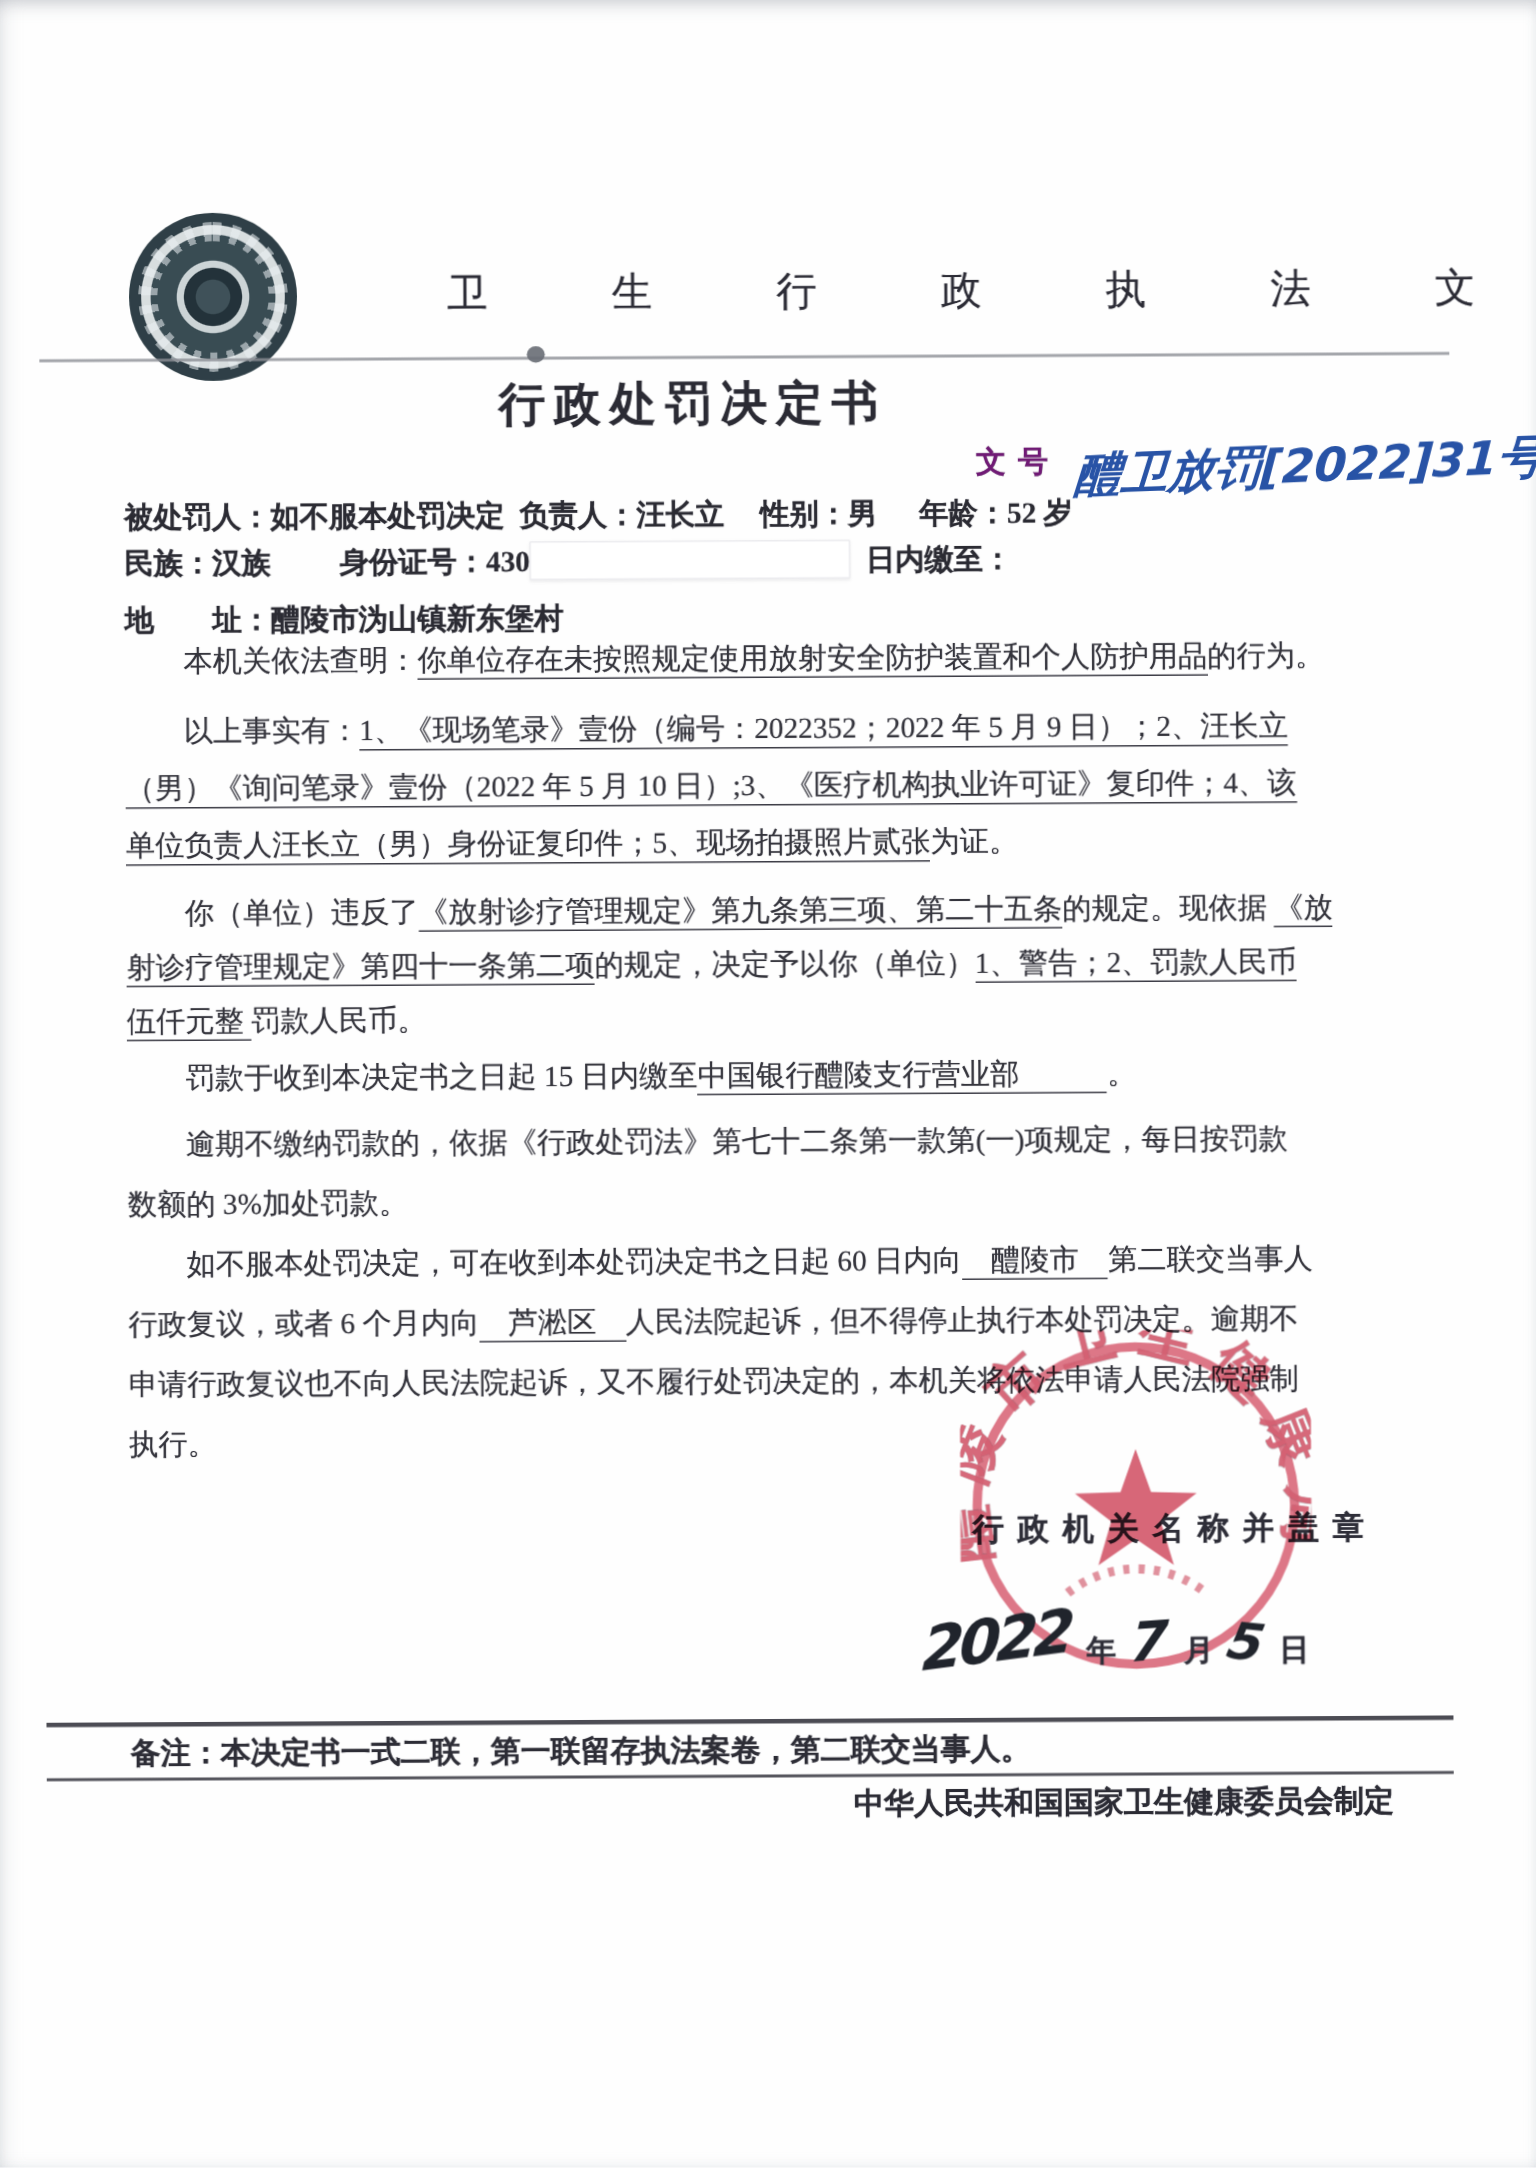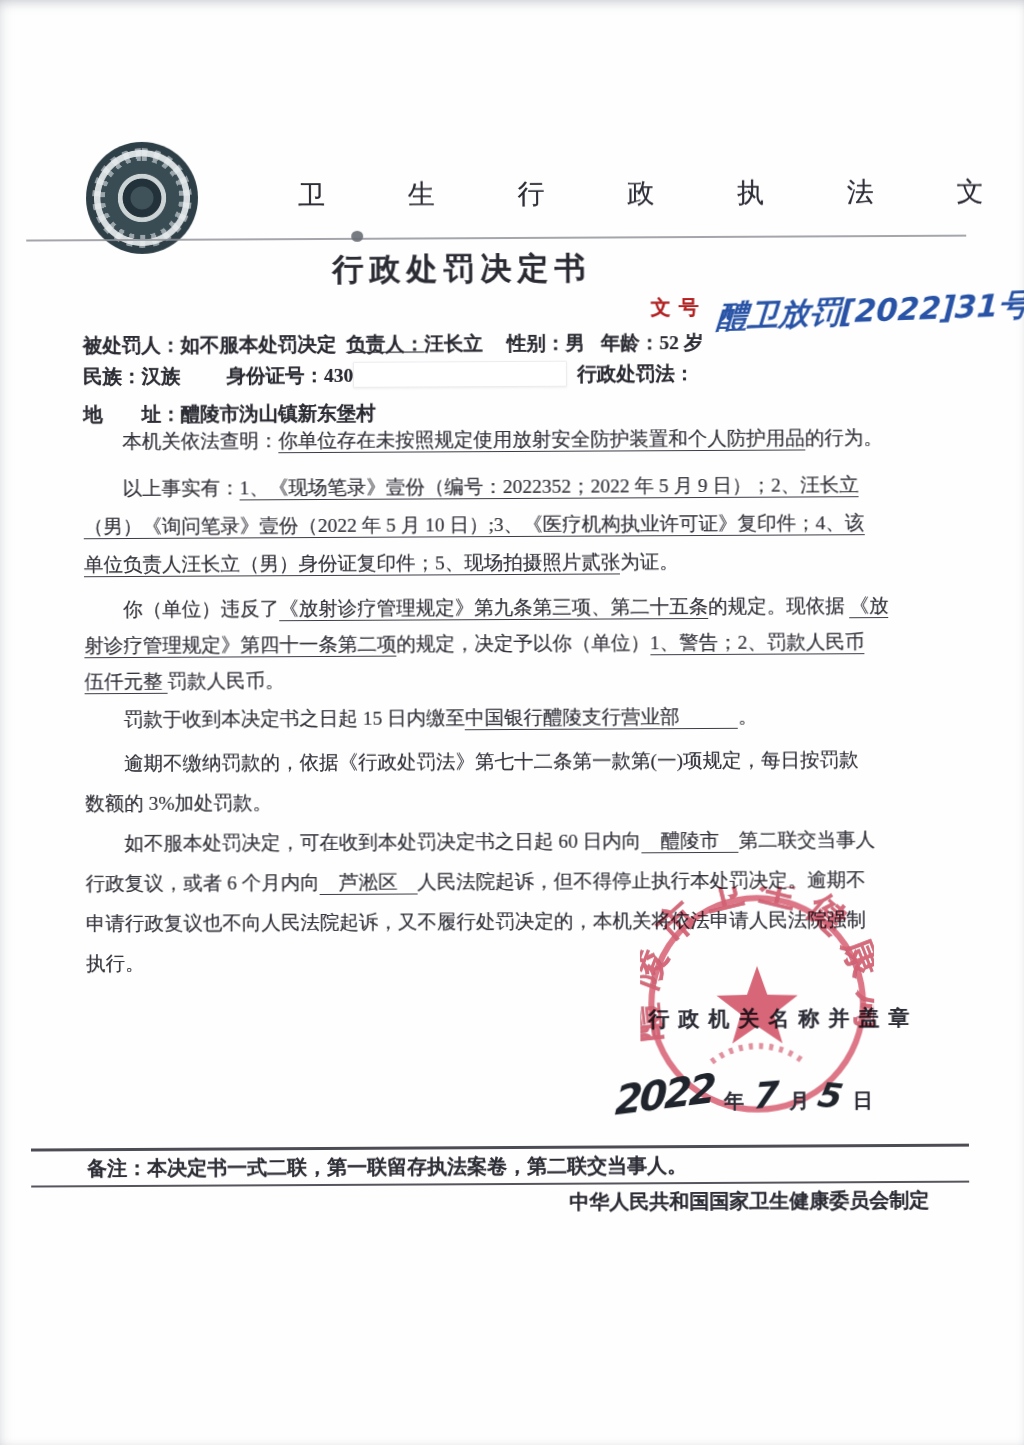--- a/index.html
+++ b/index.html
@@ -25,30 +25,30 @@
     -webkit-mask:radial-gradient(circle, transparent 0 52%, #000 53% 80%, transparent 81%);}
   
   .hdr{position:absolute;left:300px;top:176px;font-size:27px;letter-spacing:38px;
        white-space:nowrap;color:#2c2c36;font-weight:400;}
   .rule{position:absolute;left:28px;top:237px;width:940px;height:2px;background:#8d9096;opacity:.8;}
   .rule-dot{position:absolute;left:353px;top:230px;width:12px;height:11px;border-radius:50%;
        background:#686d74;opacity:.9;}
   .doc-title{position:absolute;left:334px;top:248px;font-size:31px;font-weight:700;
        letter-spacing:6px;color:#2b2b34;white-space:nowrap;}
   .docno{position:absolute;left:652px;top:292px;white-space:nowrap;}
-  .docno .lbl{font-size:20px;letter-spacing:8px;color:#b91c1c;font-weight:700;vertical-align:8px;}
+  .docno .lbl{font-size:20px;letter-spacing:8px;color:#701a75;font-weight:700;vertical-align:8px;}
   .docno .val{display:inline-block;font-family:"DejaVu Sans",sans-serif;font-size:31px;font-weight:700;
        font-style:italic;color:var(--ink-blue,#2853a6);transform:rotate(-2deg) skewX(-6deg);
        letter-spacing:0px;margin-left:6px;text-shadow:none;}
   
   .info{position:absolute;left:84px;top:328px;width:880px;font-weight:700;font-size:19.5px;
        color:#2b2b33;}
   .info .row{line-height:31px;white-space:nowrap;}
   .info .row3{margin-top:7px;}
-  .g1{margin-left:10px;text-decoration:underline;} .g2{margin-left:24px;} .g3{margin-left:16px;}
+  .g1{margin-left:10px;} .g2{margin-left:24px;} .g3{margin-left:28px;}
   .g4{margin-left:46px;margin-top:48px;} .g5{margin-left:10px;}
   .redact{display:inline-block;width:212px;height:24px;background:#ffffff;vertical-align:-6px;
        border:1px solid #ececef;border-radius:1px;box-shadow:0 1px 2px rgba(120,125,135,.12);}
   
   .bodytext{position:absolute;left:84px;top:424px;width:876px;font-size:19.5px;color:#34343c;}
   .line{white-space:nowrap;}
   .ind{text-indent:2em;}
   .u{border-bottom:1.6px solid #3c3c46;padding-bottom:1px;}
   .p0 .line{line-height:32px;} .p0{margin-bottom:12px;}
   .p1 .line{line-height:38px;} .p1{margin-bottom:8px;}
@@ -94,21 +94,21 @@
     <div class="docno">
       <span class="lbl">文号</span>
       <span class="val">醴卫放罚[2022]31号</span>
     </div>
 
     <div class="info">
       <div class="row">
         <span>被处罚人：</span><span>如不服本处罚决定</span><span class="g1">负责人：</span><span>汪长立</span><span class="g2">性别：</span><span>男</span><span class="g3">年龄：</span><span>52 岁</span>
       </div>
       <div class="row">
-        <span>民族：</span><span>汉族</span><span class="g4">身份证号：</span><span>430</span><span class="redact"></span><span class="g5">行政处罚法：</span><span></span>
+        <span>民族：</span><span>汉族</span><span class="g4">身份证号：</span><span>430</span><span class="redact"></span><span class="g5">日内缴至：</span><span></span>
       </div>
       <div class="row row3">
         <span>地　　址：</span><span>醴陵市沩山镇新东堡村</span>
       </div>
     </div>
 
     <div class="bodytext">
         <div class="para p0">
           <div class="line ind"><span>本机关依法查明：</span><span class="u">你单位存在未按照规定使用放射安全防护装置和个人防护用品</span><span>的行为。</span></div>
         </div>

